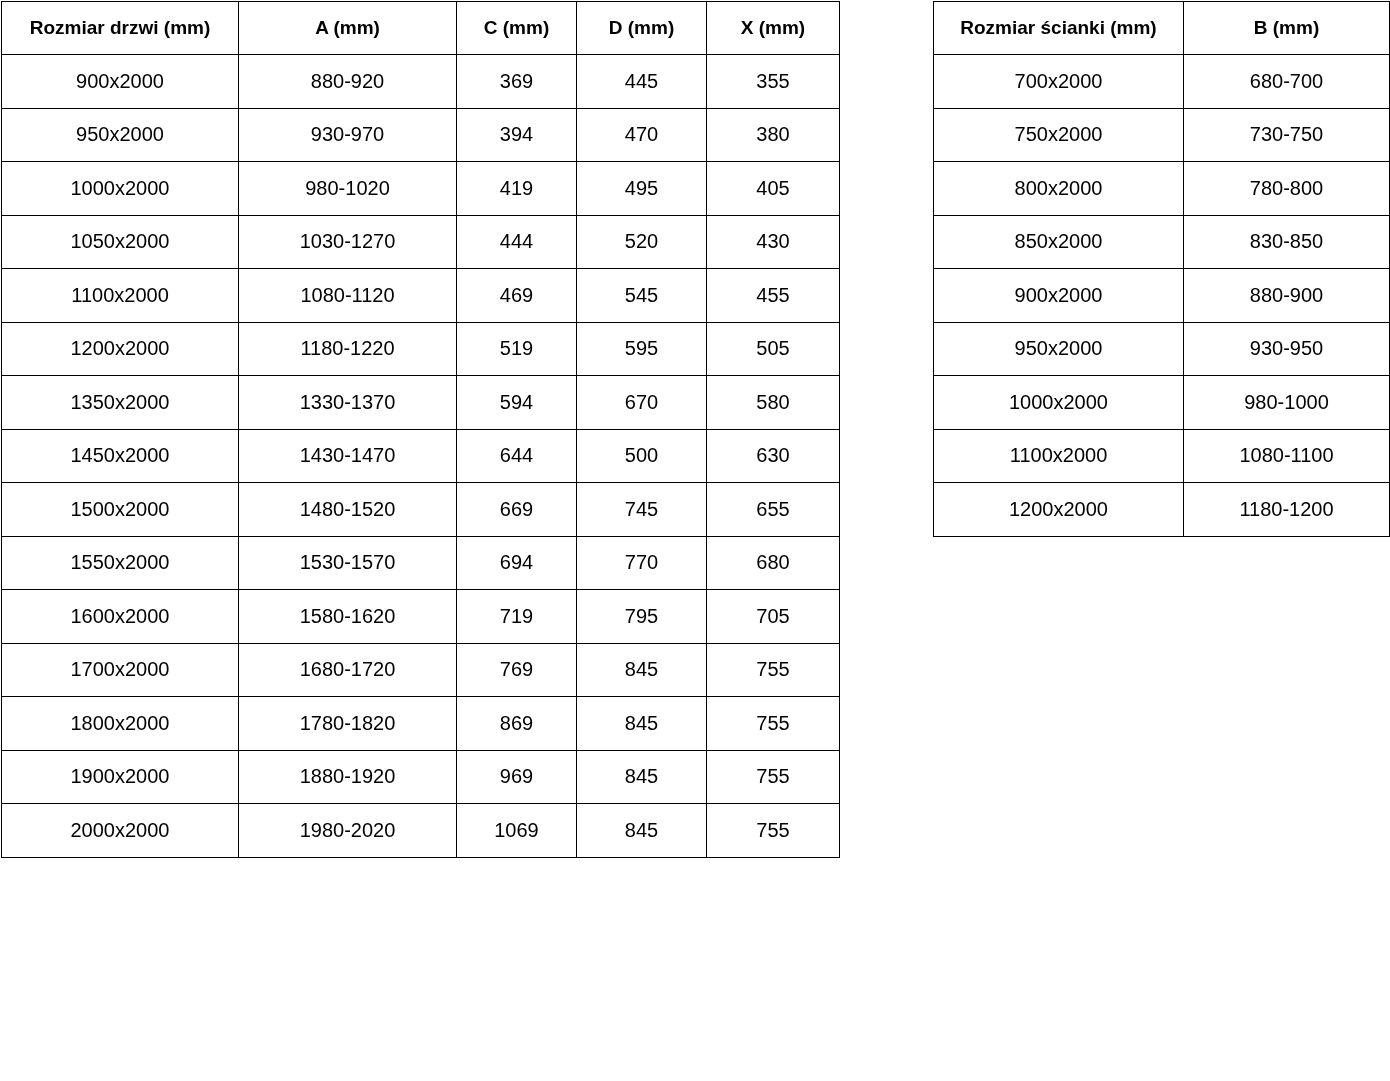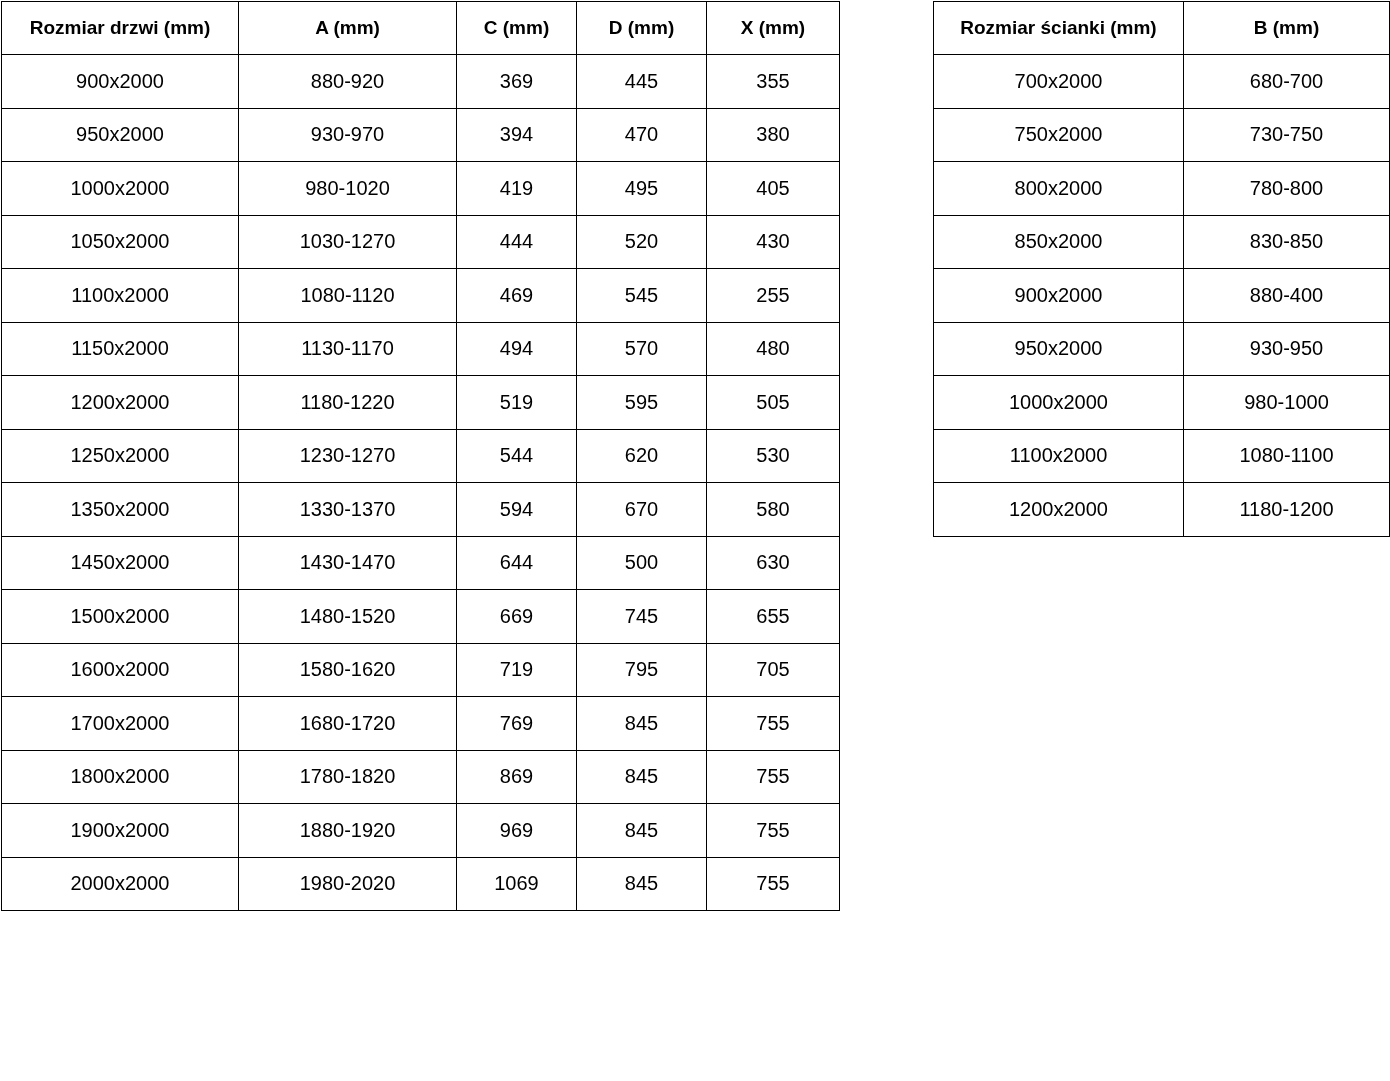--- a/index.html
+++ b/index.html
@@ -113,63 +113,56 @@
         <td>1030-1270</td>
         <td>444</td>
         <td>520</td>
         <td>430</td>
       </tr>
       <tr>
         <td>1100x2000</td>
         <td>1080-1120</td>
         <td>469</td>
         <td>545</td>
-        <td>255</td>
-      </tr>
-      <tr>
-        <td>1150x2000</td>
-        <td>1130-1170</td>
-        <td>494</td>
-        <td>570</td>
-        <td>480</td>
+        <td>455</td>
       </tr>
       <tr>
         <td>1200x2000</td>
         <td>1180-1220</td>
         <td>519</td>
         <td>595</td>
         <td>505</td>
       </tr>
       <tr>
-        <td>1250x2000</td>
-        <td>1230-1270</td>
-        <td>544</td>
-        <td>620</td>
-        <td>530</td>
-      </tr>
-      <tr>
         <td>1350x2000</td>
         <td>1330-1370</td>
         <td>594</td>
         <td>670</td>
         <td>580</td>
       </tr>
       <tr>
         <td>1450x2000</td>
         <td>1430-1470</td>
         <td>644</td>
         <td>500</td>
         <td>630</td>
       </tr>
       <tr>
         <td>1500x2000</td>
         <td>1480-1520</td>
         <td>669</td>
         <td>745</td>
         <td>655</td>
+      </tr>
+      <tr>
+        <td>1550x2000</td>
+        <td>1530-1570</td>
+        <td>694</td>
+        <td>770</td>
+        <td>680</td>
       </tr>
       <tr>
         <td>1600x2000</td>
         <td>1580-1620</td>
         <td>719</td>
         <td>795</td>
         <td>705</td>
       </tr>
       <tr>
         <td>1700x2000</td>
@@ -225,21 +218,21 @@
       <tr>
         <td>800x2000</td>
         <td>780-800</td>
       </tr>
       <tr>
         <td>850x2000</td>
         <td>830-850</td>
       </tr>
       <tr>
         <td>900x2000</td>
-        <td>880-400</td>
+        <td>880-900</td>
       </tr>
       <tr>
         <td>950x2000</td>
         <td>930-950</td>
       </tr>
       <tr>
         <td>1000x2000</td>
         <td>980-1000</td>
       </tr>
       <tr>

